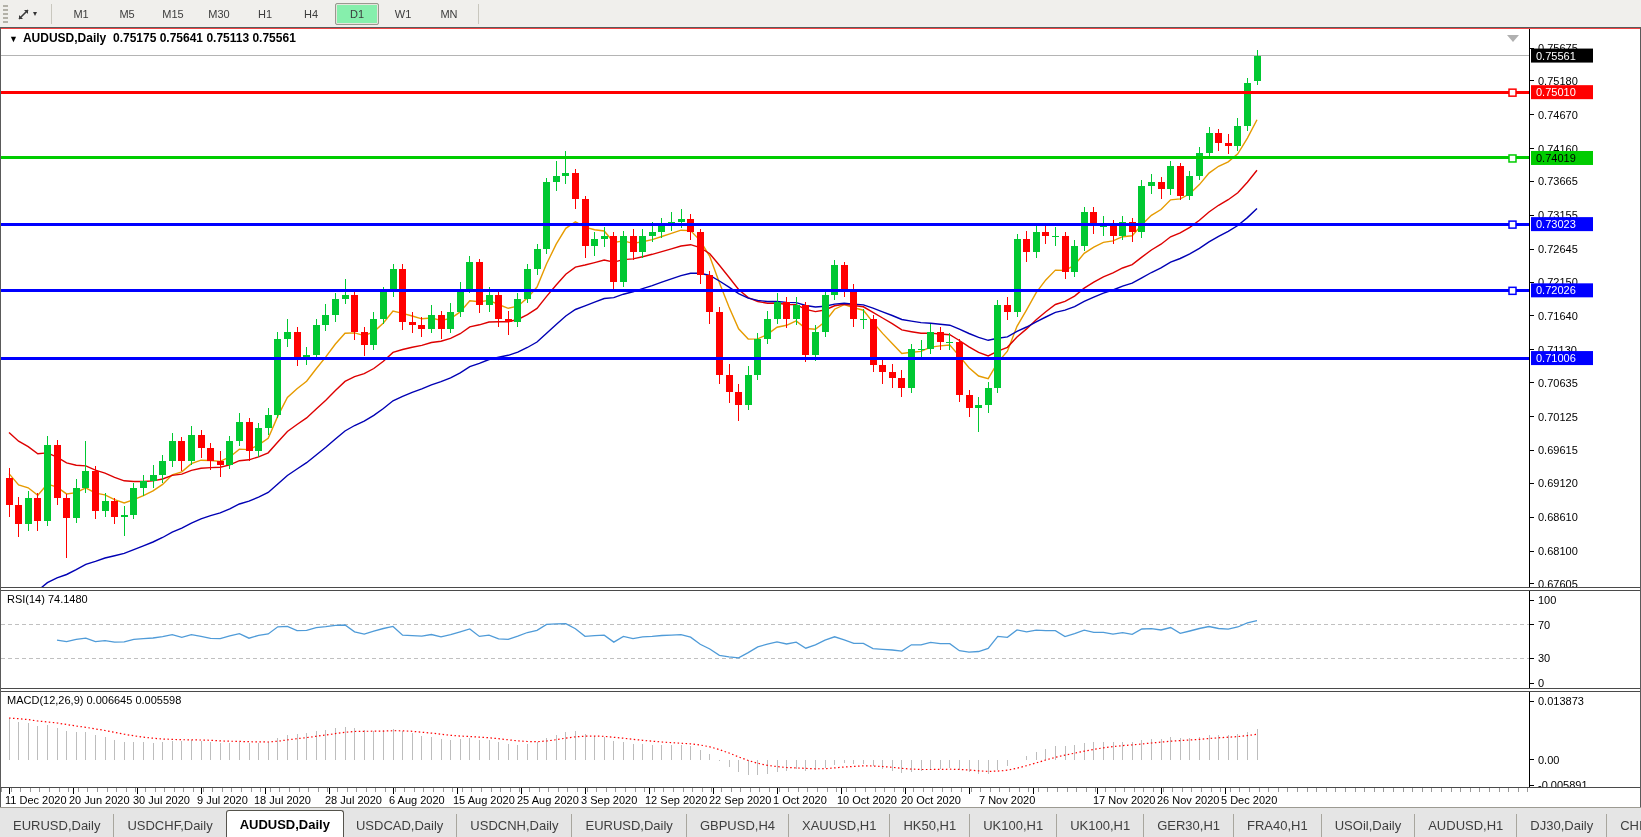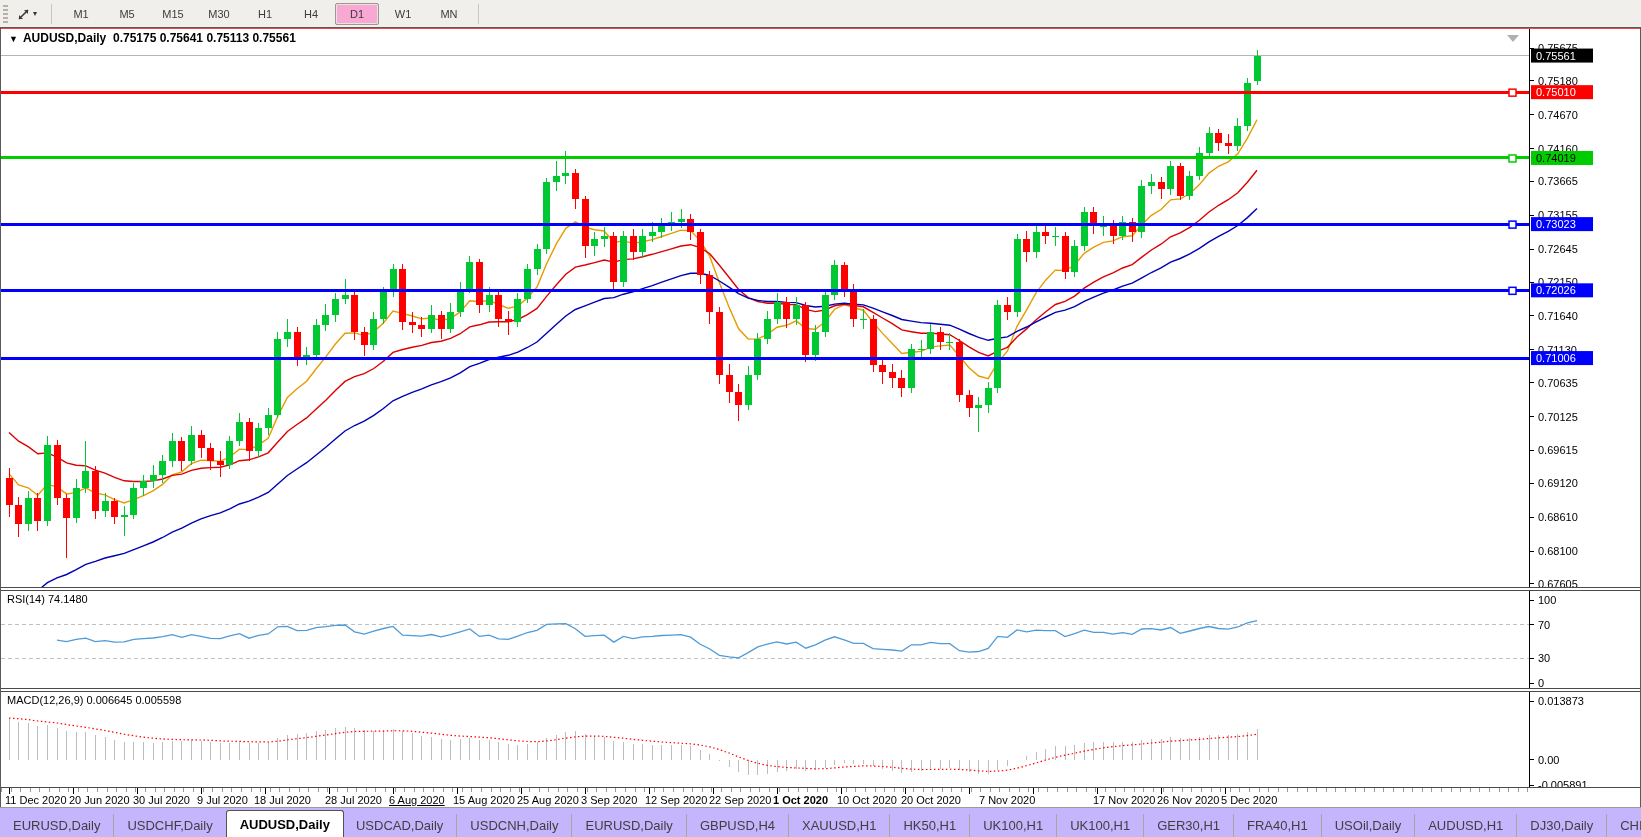--- a/index.html
+++ b/index.html
@@ -11,21 +11,21 @@
            background:#f0efec;border-bottom:1px solid #b8b6ad;
            display:flex;align-items:center;}
   .grip{width:5px;height:18px;margin:0 5px 0 3px;
         background:repeating-linear-gradient(180deg,#b3b1a8 0 2px,transparent 2px 4px);}
   .tool-icon-btn{display:flex;align-items:center;gap:2px;padding:2px 4px;margin-right:4px;}
   .tool-icon-btn svg{display:block;}
   .caret{font-size:8px;color:#333;line-height:1;}
   .vsep{width:1px;height:20px;background:#c9c7be;margin:0 6px;}
   .tfbtn{min-width:30px;padding:4px 6px;margin:0 1px;font-size:11px;color:#3c3c3c;
          text-align:center;border:1px solid transparent;border-radius:2px;cursor:default;}
-  .tfbtn.active{background:#f9a8d4;border:1px solid #9a988f;box-shadow:inset 0 0 0 1px #e6e4dc;}
+  .tfbtn.active{background:#86efac;border:1px solid #9a988f;box-shadow:inset 0 0 0 1px #e6e4dc;}
   
   .chartwin{position:absolute;left:0;top:27px;width:1639px;height:779px;
             border:1px solid #5a5a5a;background:#ef4444;}
   .panel{position:absolute;left:0;width:1639px;background:#fff;}
   .splitter{position:absolute;left:0;width:1639px;height:2px;background:#fff;
             border-top:1px solid #4a4a4a;border-bottom:1px solid #4a4a4a;}
   .paneltitle{position:absolute;left:8px;top:3px;font-size:12px;color:#000;
               pointer-events:none;white-space:nowrap;z-index:5;}
   .paneltitle .arr{font-size:9px;margin-right:5px;}
   .paneltitle b{font-weight:700;}
@@ -34,21 +34,21 @@
   svg text{font-family:"Liberation Sans",sans-serif;}
   
   .timeaxis{position:absolute;left:0;top:759px;width:1639px;height:20px;
             border-top:1px solid #4a4a4a;background:#fff;}
   .timeaxis .minor{position:absolute;left:0;top:0;width:1530px;height:4px;
             background:repeating-linear-gradient(90deg,#9a9a9a 0 1px,transparent 1px 9.6px);}
   .datelabel{position:absolute;top:6px;font-size:11px;color:#000;white-space:nowrap;}
   .datetick{position:absolute;top:0;width:1px;height:6px;background:#000;}
   
   .tabbar{position:absolute;left:0;top:807px;width:1641px;height:30px;
-          background:#c4b5fd;border-top:1px solid #9c9a92;
+          background:#e5e5e5;border-top:1px solid #9c9a92;
           display:flex;align-items:flex-end;}
   .tab{height:24px;line-height:24px;padding:0 13px;font-size:13px;color:#3f3f3f;
        white-space:nowrap;border-right:1px solid #a8a69e;cursor:default;}
   .tab.active{background:#fff;color:#000;font-weight:700;height:27px;line-height:27px;
        border:1px solid #55534c;border-bottom:none;border-radius:3px 3px 0 0;margin:0 -1px;}
 </style>
 </head>
 <body>
 
 <div class="root">
@@ -595,33 +595,33 @@
         <span class="datelabel" style="left: 68px;">20 Jun 2020</span>
         <div class="datetick" style="left: 136px;"></div>
         <span class="datelabel" style="left: 132px;">30 Jul 2020</span>
         <div class="datetick" style="left: 200px;"></div>
         <span class="datelabel" style="left: 196px;">9 Jul 2020</span>
         <div class="datetick" style="left: 264px;"></div>
         <span class="datelabel" style="left: 253px;">18 Jul 2020</span>
         <div class="datetick" style="left: 328px;"></div>
         <span class="datelabel" style="left: 324px;">28 Jul 2020</span>
         <div class="datetick" style="left: 392px;"></div>
-        <span class="datelabel" style="left: 388px; text-decoration: underline;">6 Aug 2020</span>
+        <span class="datelabel" style="left: 388px;">6 Aug 2020</span>
         <div class="datetick" style="left: 456px;"></div>
         <span class="datelabel" style="left: 452px;">15 Aug 2020</span>
         <div class="datetick" style="left: 520px;"></div>
         <span class="datelabel" style="left: 516px;">25 Aug 2020</span>
         <div class="datetick" style="left: 584px;"></div>
         <span class="datelabel" style="left: 580px;">3 Sep 2020</span>
         <div class="datetick" style="left: 648px;"></div>
         <span class="datelabel" style="left: 644px;">12 Sep 2020</span>
         <div class="datetick" style="left: 712px;"></div>
         <span class="datelabel" style="left: 708px;">22 Sep 2020</span>
         <div class="datetick" style="left: 776px;"></div>
-        <span class="datelabel" style="left: 772px; font-weight: bold;">1 Oct 2020</span>
+        <span class="datelabel" style="left: 772px;">1 Oct 2020</span>
         <div class="datetick" style="left: 840px;"></div>
         <span class="datelabel" style="left: 836px;">10 Oct 2020</span>
         <div class="datetick" style="left: 904px;"></div>
         <span class="datelabel" style="left: 900px;">20 Oct 2020</span>
         <div class="datetick" style="left: 968px;"></div>
         <span class="datelabel" style="left: 964px; margin-top: 40px;">29 Oct 2020</span>
         <div class="datetick" style="left: 1032px;"></div>
         <span class="datelabel" style="left: 978px;">7 Nov 2020</span>
         <div class="datetick" style="left: 1096px;"></div>
         <span class="datelabel" style="left: 1092px;">17 Nov 2020</span>

